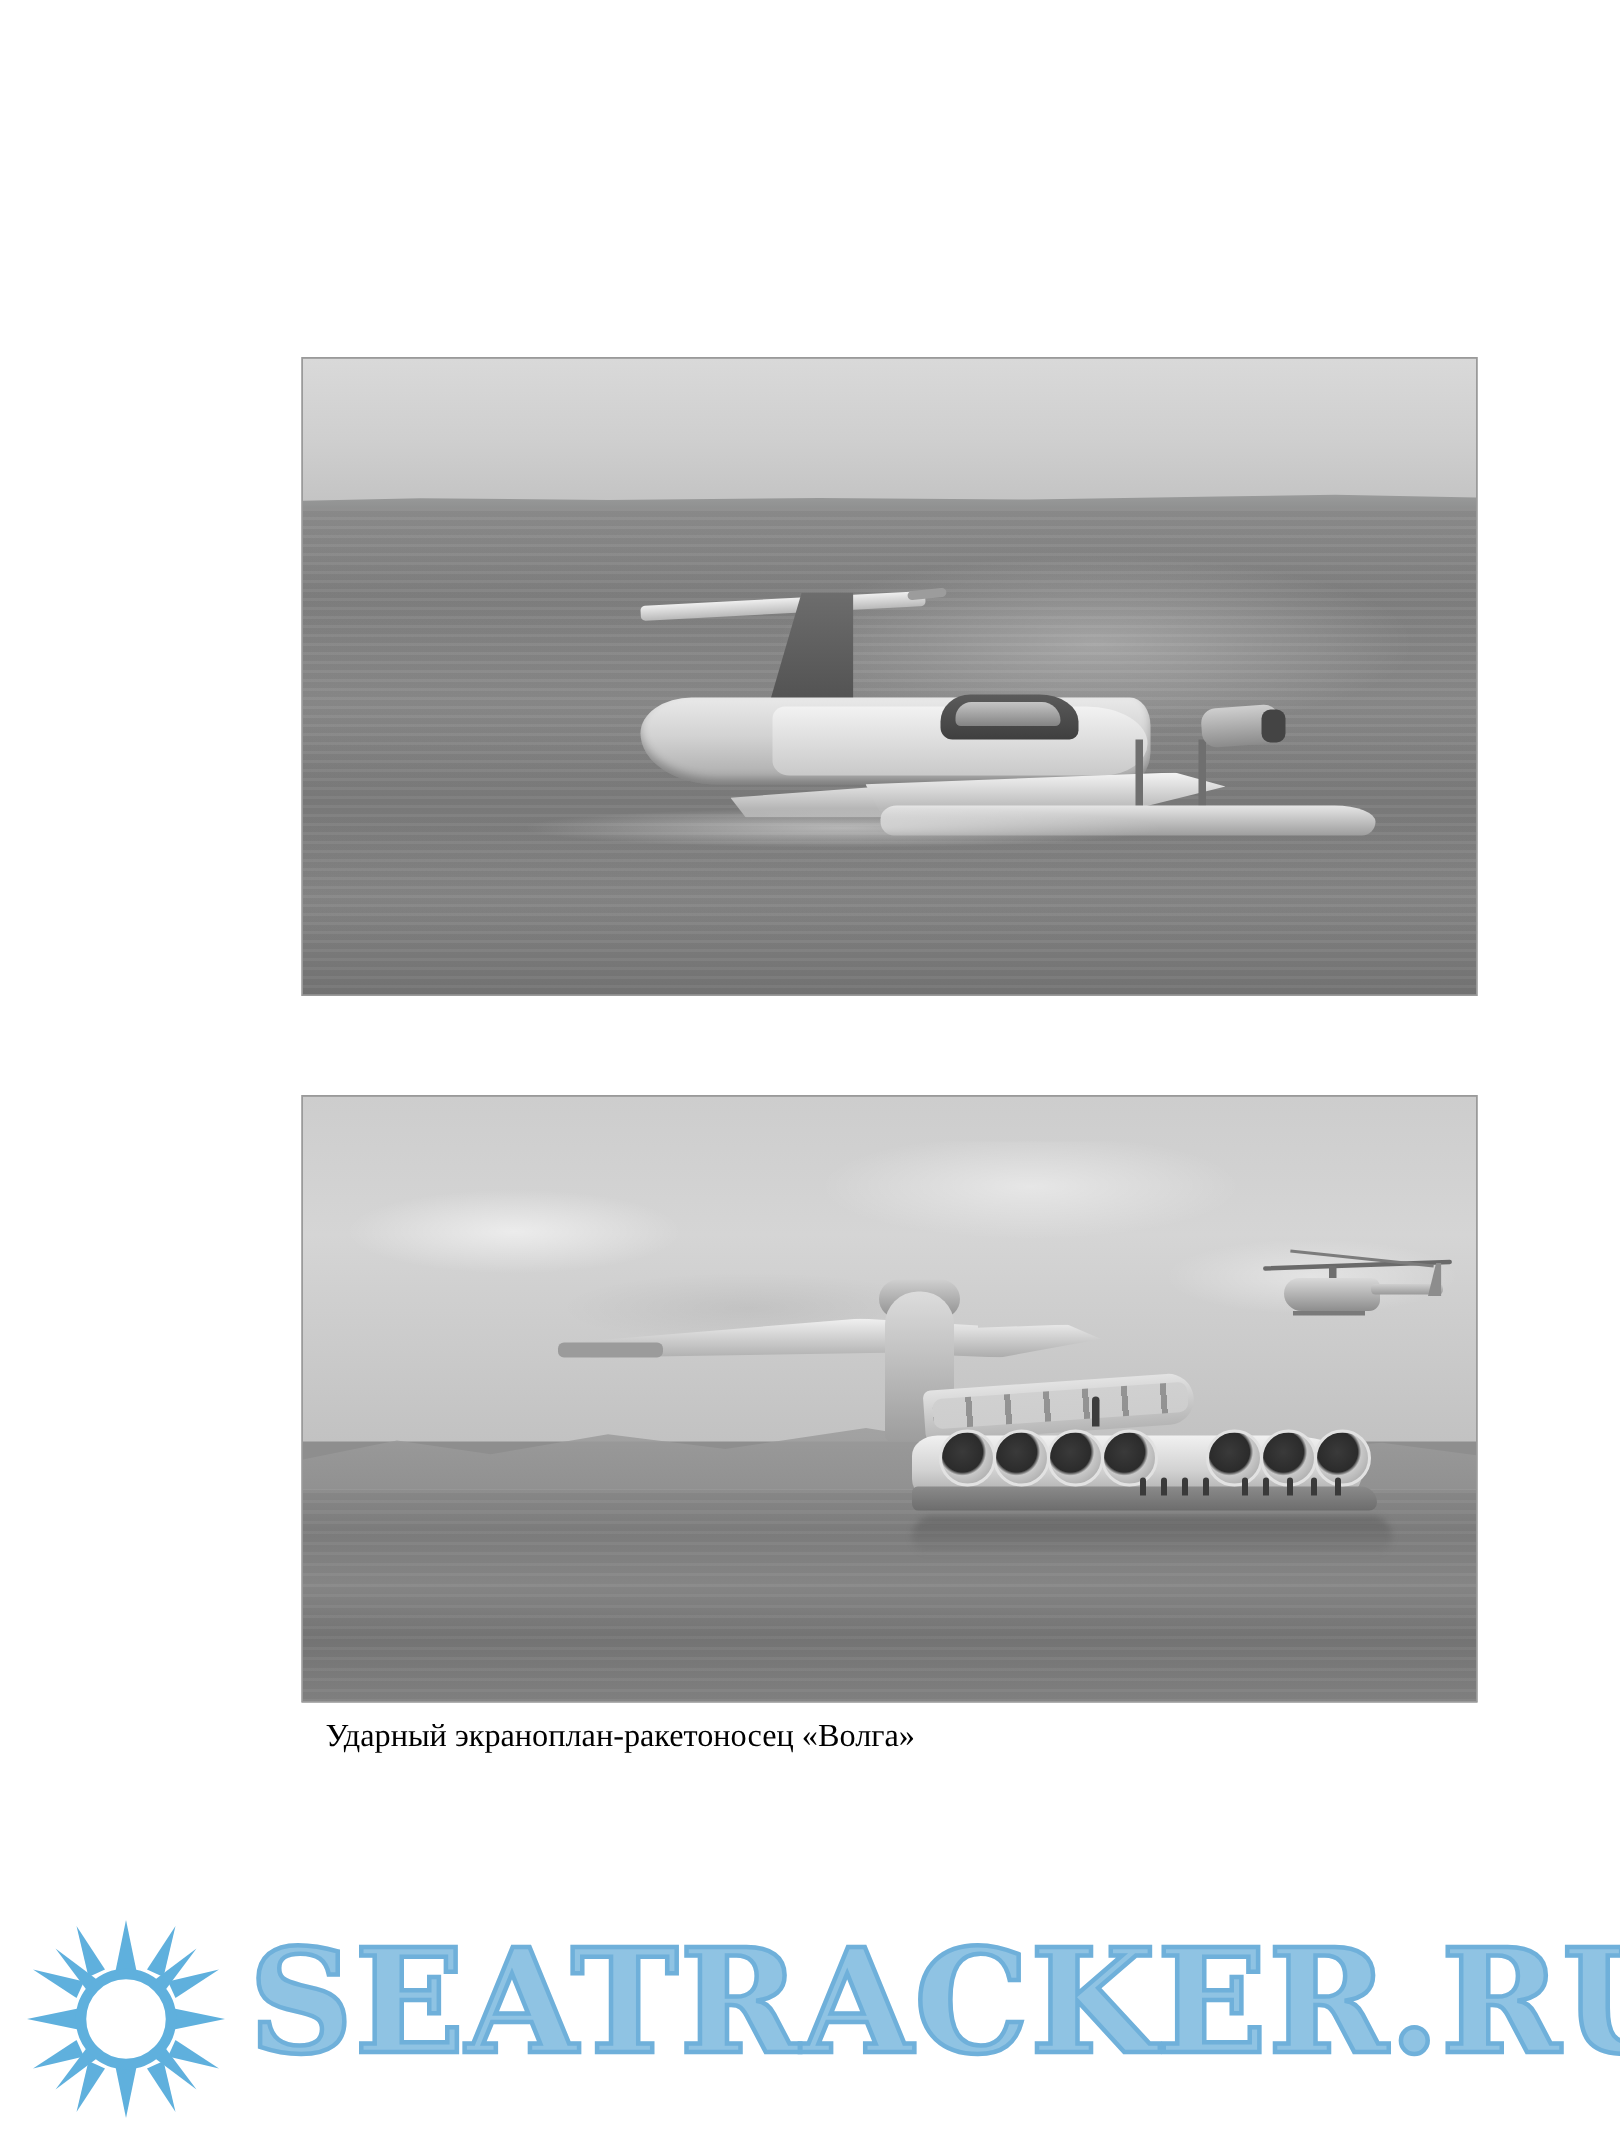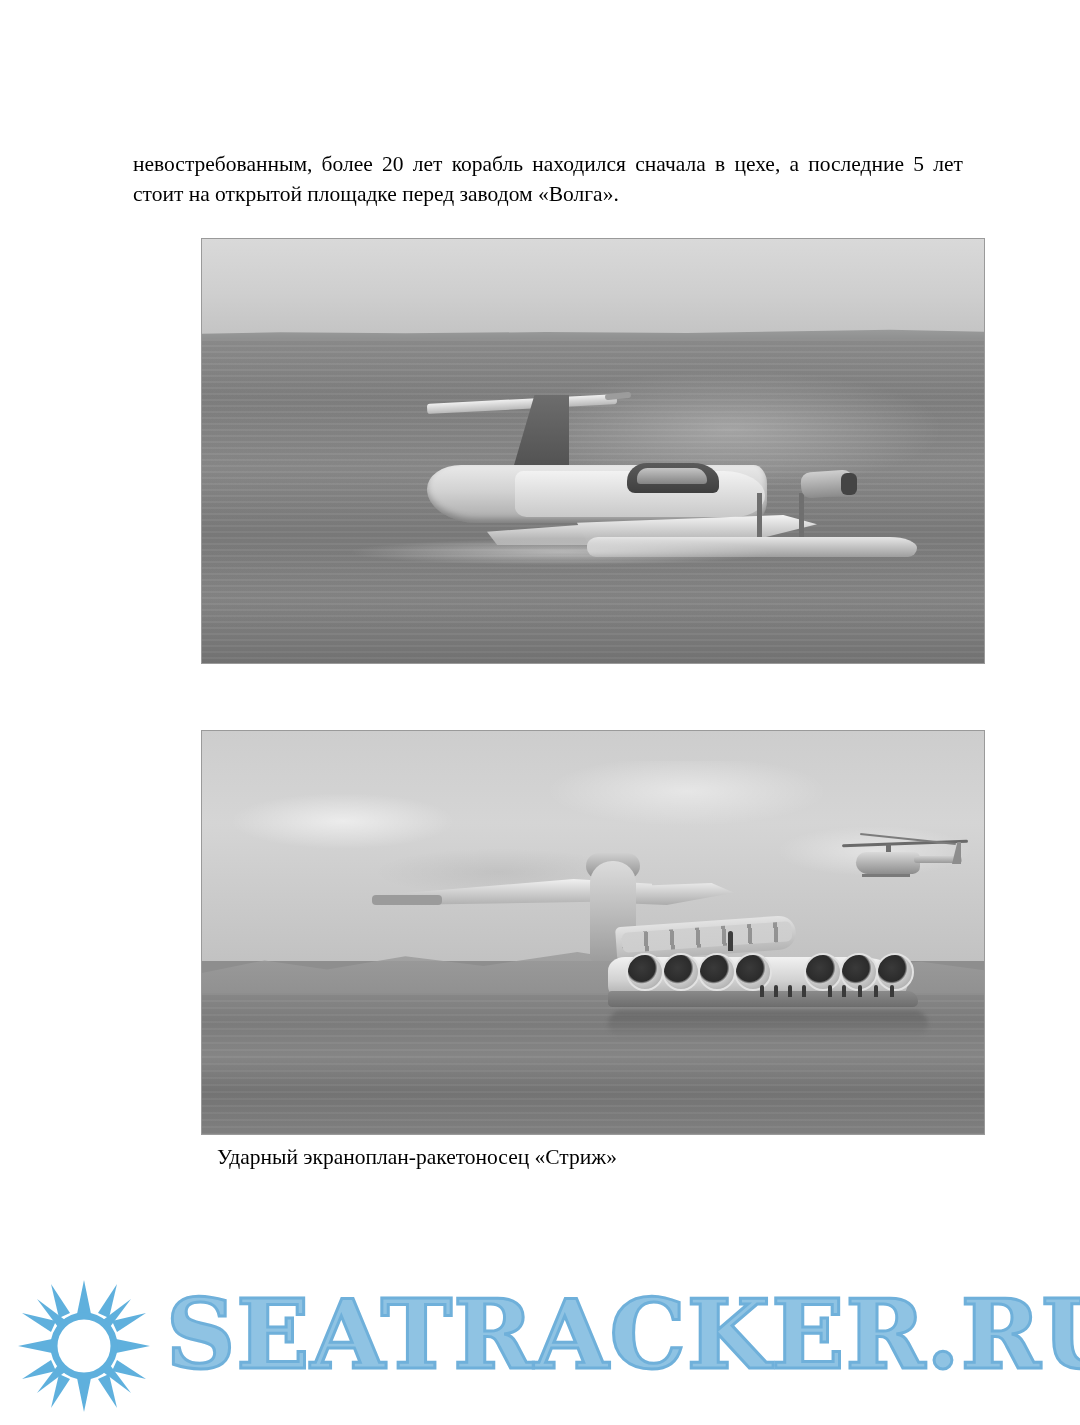--- a/index.html
+++ b/index.html
@@ -324,21 +324,20 @@
     color: #8fc3e3;
     -webkit-text-stroke: 3px #6fb0da;
     white-space: nowrap;
   }
 </style>
 </head>
 <body>
 
 <div class="page">
 
-  <p class="paragraph">невостребованным, более 20 лет корабль находился сначала в цехе, а последние 5 лет стоит на открытой площадке перед заводом «Волга».</p>
 
   <figure class="figure figure-1">
     <div class="photo photo-1">
       <div class="p1-sky"></div>
       <div class="p1-far-land"></div>
       <div class="p1-water"></div>
       <div class="p1-glare"></div>
       <div class="p1-craft">
         <div class="p1-tailplane"></div>
         <div class="p1-tailplane-tip"></div>
@@ -404,21 +403,21 @@
           <div class="lun-person" style="left:48px;"></div>
           <div class="lun-person" style="left:74px;"></div>
           <div class="lun-person" style="left:88px;"></div>
           <div class="lun-person" style="left:104px;"></div>
           <div class="lun-person" style="left:120px;"></div>
           <div class="lun-person" style="left:136px;"></div>
         </div>
         <div class="lun-reflection"></div>
       </div>
     </div>
-    <figcaption class="caption">Ударный экраноплан-ракетоносец «Стриж»</figcaption>
+    <figcaption class="caption">Ударный экраноплан-ракетоносец «Волга»</figcaption>
   </figure>
 
   <div class="watermark">
     <div class="wm-sun">
       <svg viewBox="0 0 132 132" width="132" height="132" aria-hidden="true">
         <g fill="#5fb0dd">
           <g>
             <polygon points="66,0 73,34 59,34"></polygon>
             <polygon points="66,132 73,98 59,98"></polygon>
             <polygon points="0,66 34,59 34,73"></polygon>

